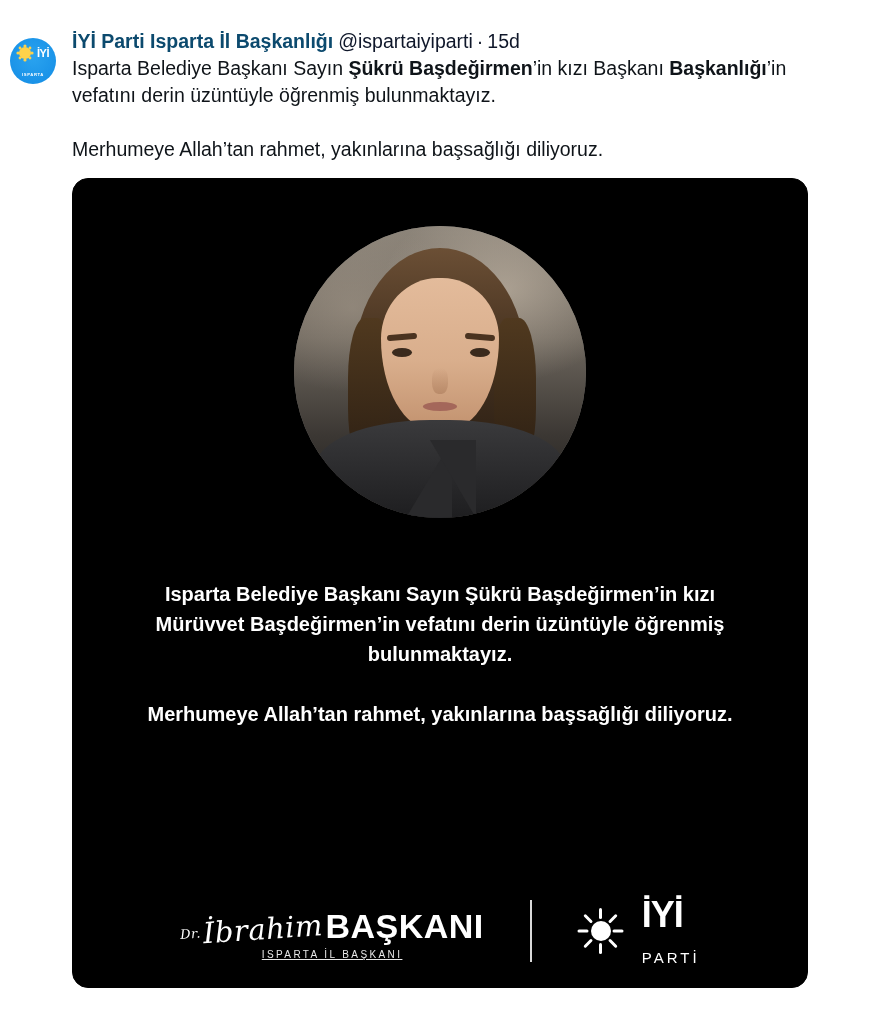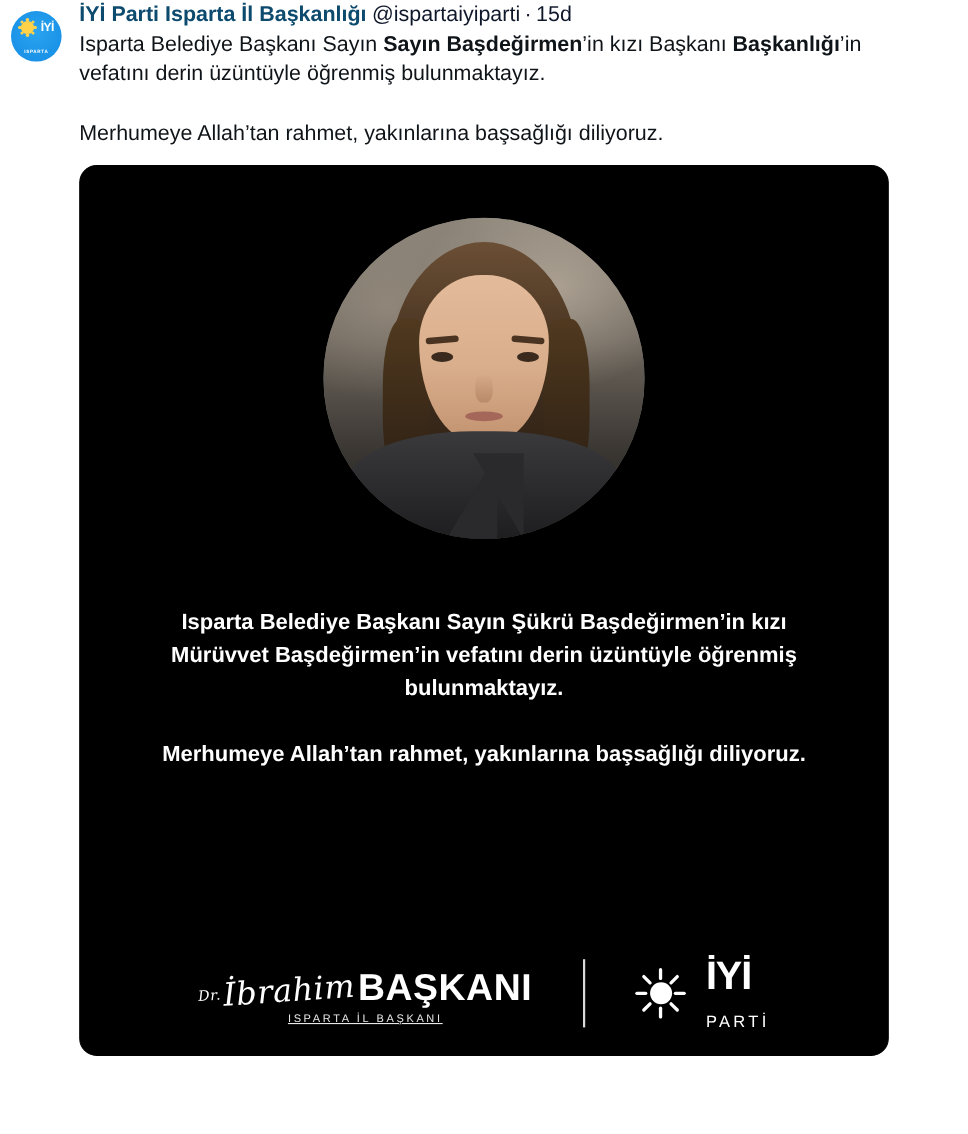--- a/index.html
+++ b/index.html
@@ -14,21 +14,21 @@
     font-family: "Liberation Sans", sans-serif;
     color: #0f1419;
   }
 
   .tweet {
     position: relative;
     width: 880px;
     height: 1031px;
     background: #ffffff;
     box-sizing: border-box;
-    padding: 0 38px 0 10px;
+    padding: 28px 38px 0 10px;
     display: flex;
     flex-direction: row;
   }
 
   
   .avatar-col {
     width: 56px;
     flex: 0 0 56px;
     padding-top: 10px;
   }
@@ -387,21 +387,21 @@
     </a>
   </div>
 
   <div class="body-col">
 
     <div class="header-line">
       <span class="display-name">İYİ Parti Isparta İl Başkanlığı</span><span class="handle">@ispartaiyiparti</span><span class="dot">·</span><span class="time">15d</span>
     </div>
 
     <div class="tweet-text">
-      <span>Isparta Belediye Başkanı Sayın </span><span class="b">Sayın Başdeğirmen</span><span>’in kızı Başkanı </span><span class="b">Başkanlığı</span><span>’in vefatını derin üzüntüyle öğrenmiş bulunmaktayız.</span>
+      <span>Isparta Belediye Başkanı Sayın </span><span class="b">Şükrü Başdeğirmen</span><span>’in kızı Başkanı </span><span class="b">Başkanlığı</span><span>’in vefatını derin üzüntüyle öğrenmiş bulunmaktayız.</span>
       <div class="para-gap"></div>
       <div>Merhumeye Allah’tan rahmet, yakınlarına başsağlığı diliyoruz.</div>
     </div>
 
     <div class="media">
 
       <div class="portrait-wrap">
         <div class="portrait">
           <div class="hair"></div>
           <div class="hair-side-l"></div>

